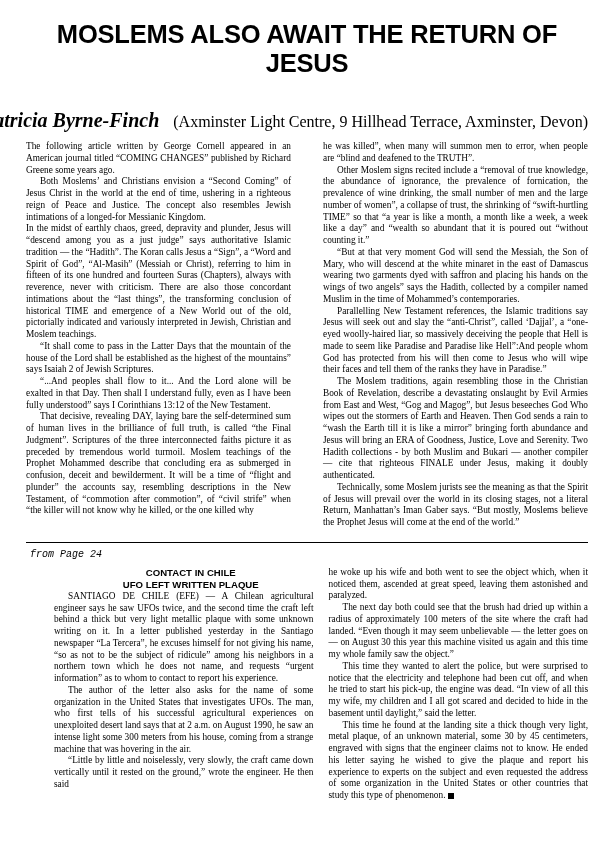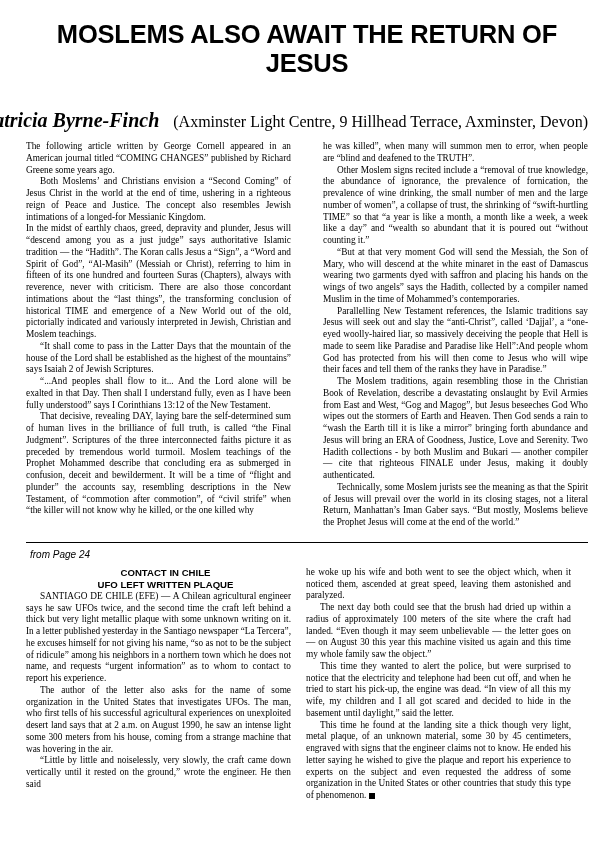--- a/index.html
+++ b/index.html
@@ -77,31 +77,32 @@
     text-indent: 0;
   }
 
   
   .divider {
     border-top: 1px solid #000;
     margin: 13px 0 0 0;
   }
 
   .frompage {
-    font-family: Liberation Sans, sans-serif;
+    font-family: Liberation Mono, monospace;
     font-style: italic;
     font-size: 10px;
     margin: 6px 0 0 4px;
   }
 
   
   .cols2 {
     margin-top: 7px;
     display: flex;
     gap: 15px;
+    margin-left: 28px;
   }
   .sub-title {
     font-family: "Liberation Sans", sans-serif;
     font-weight: bold;
     font-size: 9.6px;
     text-align: center;
     line-height: 1.25;
     margin: 0 0 5px 0;
     text-indent: 0;
   }

